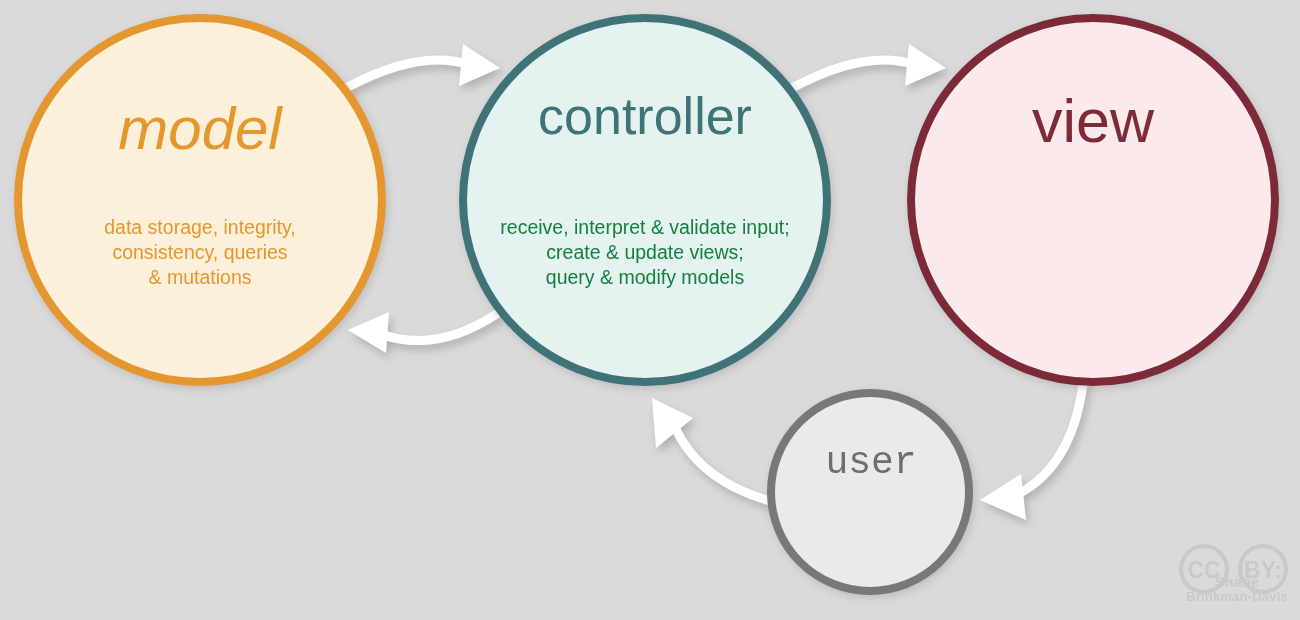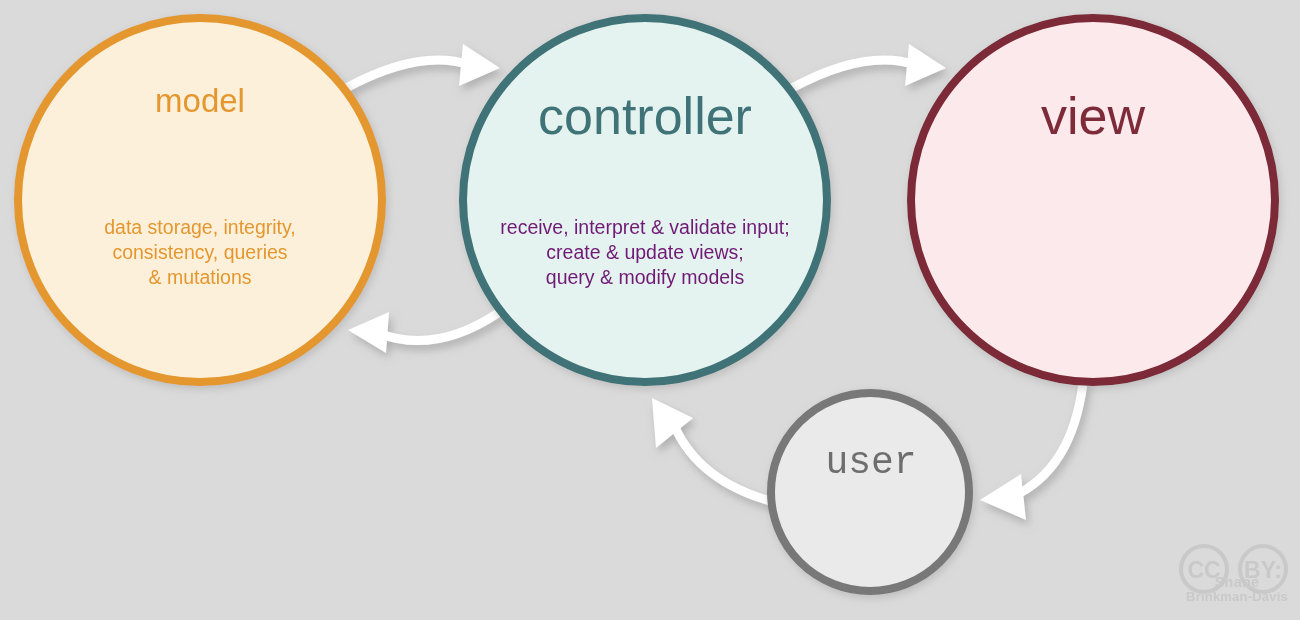--- a/index.html
+++ b/index.html
@@ -34,27 +34,27 @@
   }
   .title {
     font-weight: 400;
     letter-spacing: 0px;
   }
   .desc {
     font-weight: 400;
     line-height: 1.28;
   }
   
-  #model-title { left: 15px; width: 370px; top: 82px; font-size: 33px; color: #e4972e; }
+  #model-title { left: 15px; width: 370px; top: 94px; font-size: 60px; color: #e4972e; font-style: italic; }
   #model-desc  { left: 15px; width: 370px; top: 215px; font-size: 19.5px; color: #e4972e; }
   
   #controller-title { left: 459px; width: 372px; top: 86px; font-size: 52px; color: #3f7377; }
-  #controller-desc  { left: 455px; width: 380px; top: 215px; font-size: 19.5px; color: #701a75; }
+  #controller-desc  { left: 455px; width: 380px; top: 215px; font-size: 19.5px; color: #15803d; }
   
-  #view-title { left: 908px; width: 370px; top: 86px; font-size: 52px; color: #7d2b38; }
+  #view-title { left: 908px; width: 370px; top: 86px; font-size: 61px; color: #7d2b38; }
   #view-desc  { left: 908px; width: 370px; top: 230px; font-size: 19.5px; color: #7d2b38; }
   
   #user-title { left: 769px; width: 204px; top: 441px; font-size: 38px; color: #6e6e6e; font-family: Liberation Mono, monospace; }
   #user-desc  { left: 757px; width: 228px; top: 503px; font-size: 18.5px; color: #6e6e6e; }
 
   #cc-badge {
     position: absolute;
     left: 1178px;
     top: 530px;
     width: 112px;

